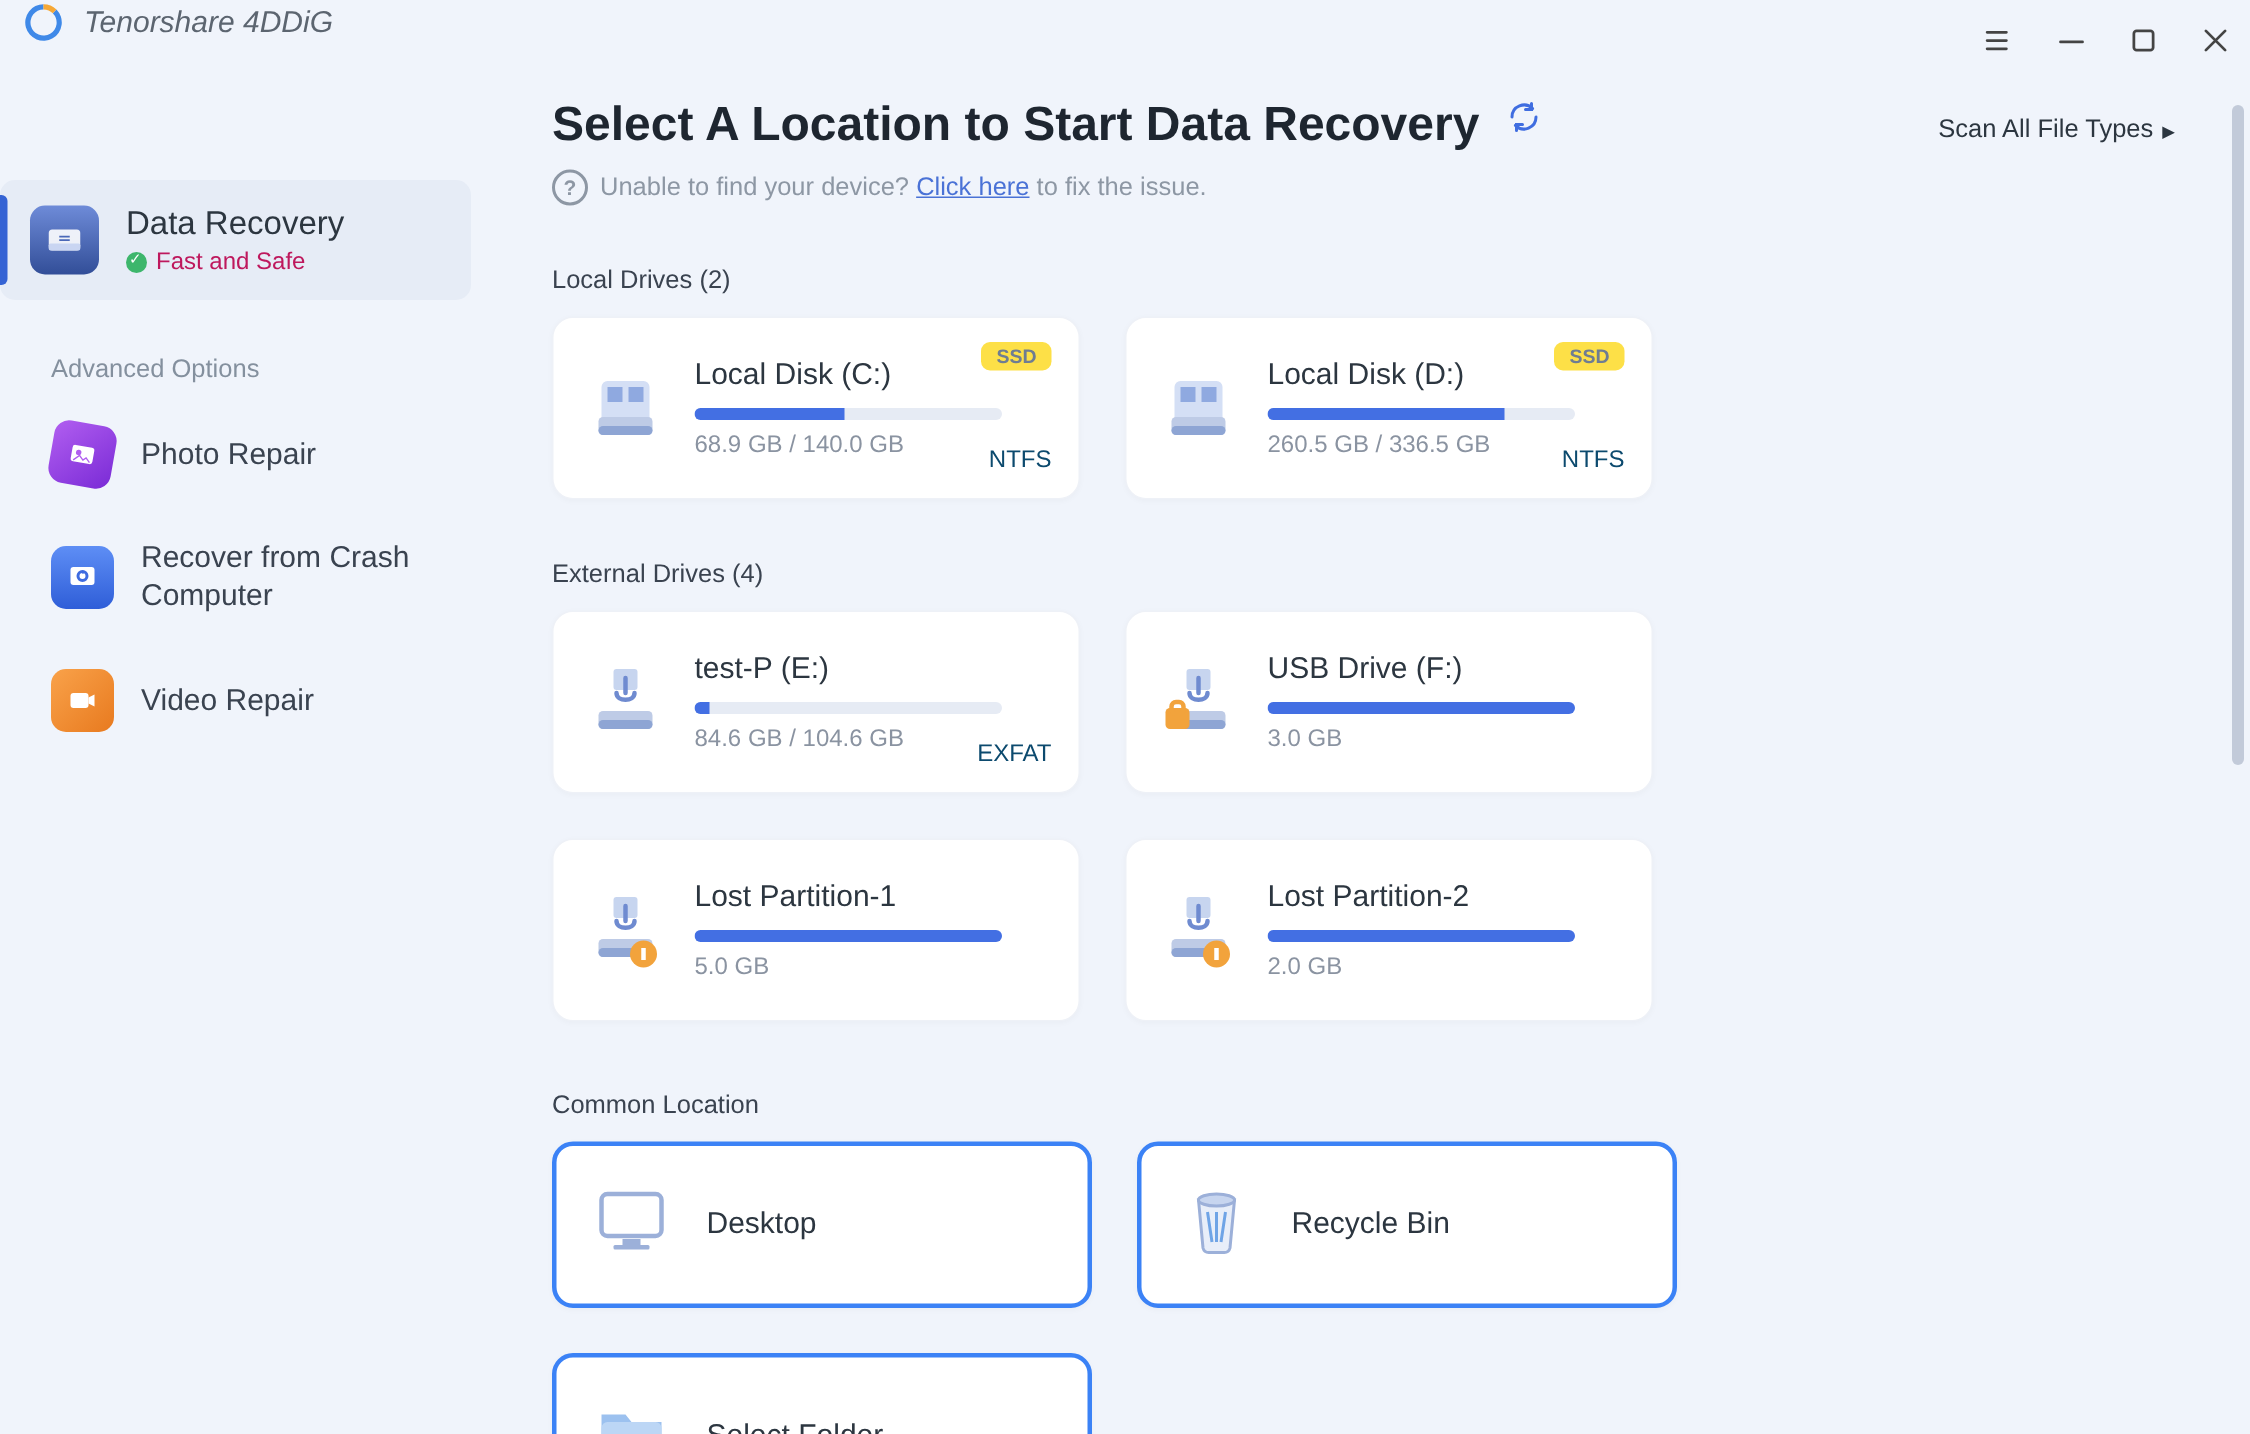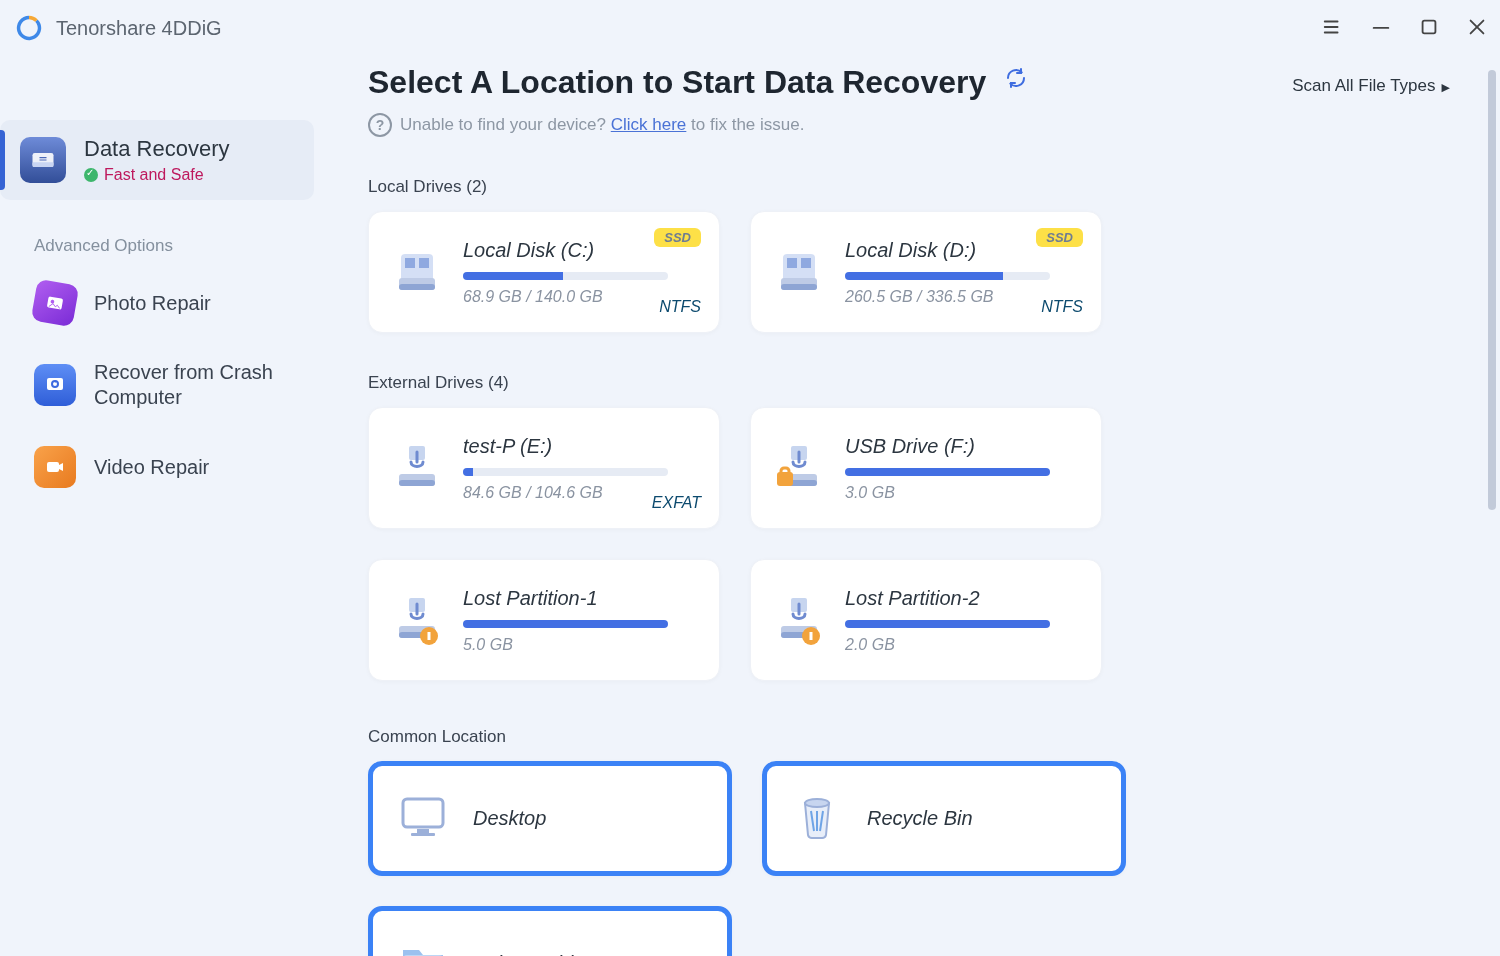--- a/index.html
+++ b/index.html
@@ -5,22 +5,22 @@
   html, body {
     margin: 0; padding: 0; width: 1500px; height: 956px;
     font-family: "Segoe UI", Tahoma, sans-serif;
     background: #f0f4fb;
     color: #2c3640;
     overflow: hidden;
   }
   .app { display: flex; width: 100%; height: 100%; position: relative; }
   .titlebar {
     position: absolute; top: 0; left: 0; right: 0; height: 56px;
-    display: flex; align-items: center; padding: 0 14px;
-    z-index: 5; pointer-events: none;
+    display: flex; align-items: flex-start; padding: 0 14px;
+    z-index: 5; pointer-events: none; font-style: italic;
   }
   .brand { display: flex; align-items: center; gap: 12px; pointer-events: auto; }
   .brand-logo {
     width: 30px; height: 30px; border-radius: 6px;
     display:flex;align-items:center;justify-content:center;
   }
   .brand-name { font-size: 20px; color: #5c6570; font-weight: 500; }
   .win-controls { position: absolute; right: 10px; top: 14px; display: flex; gap: 22px; align-items: center; pointer-events: auto;}
   .win-btn { width: 26px; height: 26px; display:flex;align-items:center;justify-content:center; cursor:pointer; color:#444; }
   .win-btn svg { width: 22px; height: 22px; }
@@ -64,36 +64,36 @@
   .page-title { font-size: 32px; font-weight: 700; color:#1e2630; display:flex; align-items:flex-start; gap:16px;}
   .refresh-btn { width:28px;height:28px;display:flex;align-items:center;justify-content:center;cursor:pointer;}
   .helptext { margin-top: 12px; font-size:17px; color:#8d97a4; display:flex;align-items:center; gap:8px;}
   .helptext a { color:#4a72d6; text-decoration: underline; cursor:pointer;}
   .help-icon { width:20px;height:20px;border:2px solid #8d97a4;border-radius:50%;display:flex;align-items:center;justify-content:center;font-size:14px;color:#8d97a4;font-weight:700;}
 
   .scan-link { position:absolute; right: 50px; top: 76px; font-size:17px; color:#2c3640; display:flex;align-items:center; gap:6px; cursor:pointer;}
   .chevron-r::after{content:"▶"; font-size:11px; color:#2c3640;}
 
   .section-title { font-size:17px; color:#3a4350; margin: 40px 0 14px 0; font-weight:500;}
-  .grid { display:flex; flex-wrap: wrap; gap: 30px; font-style: italic; }
+  .grid { display:flex; flex-wrap: wrap; gap: 30px; }
   .card {
     width: 310px; height: 120px; background:#fff; border-radius:14px;
     border:1px solid #eef1f7; box-shadow: 0 1px 4px rgba(0,0,0,0.03);
     display:flex; align-items:center; padding: 0 20px; gap:18px; cursor:pointer;
     position:relative;
   }
   .drive-ico { width:56px;height:56px;display:flex;align-items:center;justify-content:center; position:relative;}
   .drive-body { flex:1; }
   .drive-name { font-size:20px; font-weight:500; color:#2c3640; }
   .badge { position:absolute; right:18px; top:16px; font-size:13px; color:#6f7d92; background:#fde047; padding:2px 10px; border-radius:6px; font-weight:600;}
   .fs { position:absolute; right:18px; bottom:16px; font-size:16px; color:#0c4a6e; }
   .bar { width: 205px; height:8px; background:#e6ebf4; border-radius:4px; margin-top:10px; overflow:hidden;}
   .bar > div { height:100%; background:#436fe3; }
   .cap { font-size:16px; color:#8a93a1; margin-top:8px; }
-  .loc-card { width: 310px; height:105px; background:#fff; border-radius:14px; border:5px solid #3b82f6; box-shadow: 0 1px 4px rgba(0,0,0,0.03); display:flex; align-items:center; padding:0 22px; gap:22px; cursor:pointer;}
+  .loc-card { width: 310px; height:105px; background:#fff; border-radius:14px; border:3px solid #3b82f6; box-shadow: 0 1px 4px rgba(0,0,0,0.03); display:flex; align-items:center; padding:0 22px; gap:22px; cursor:pointer;}
   .loc-name { font-size:20px; color:#2c3640; }
 
   .scroll-track { position:absolute; right:4px; top:70px; width:8px; height:780px; background:transparent;}
   .scroll-thumb { width:8px; height:440px; background:#c2cad9; border-radius:4px; position:absolute; top:0;}
 </style>
 </head>
 <body>
 
 <div class="app">
 

